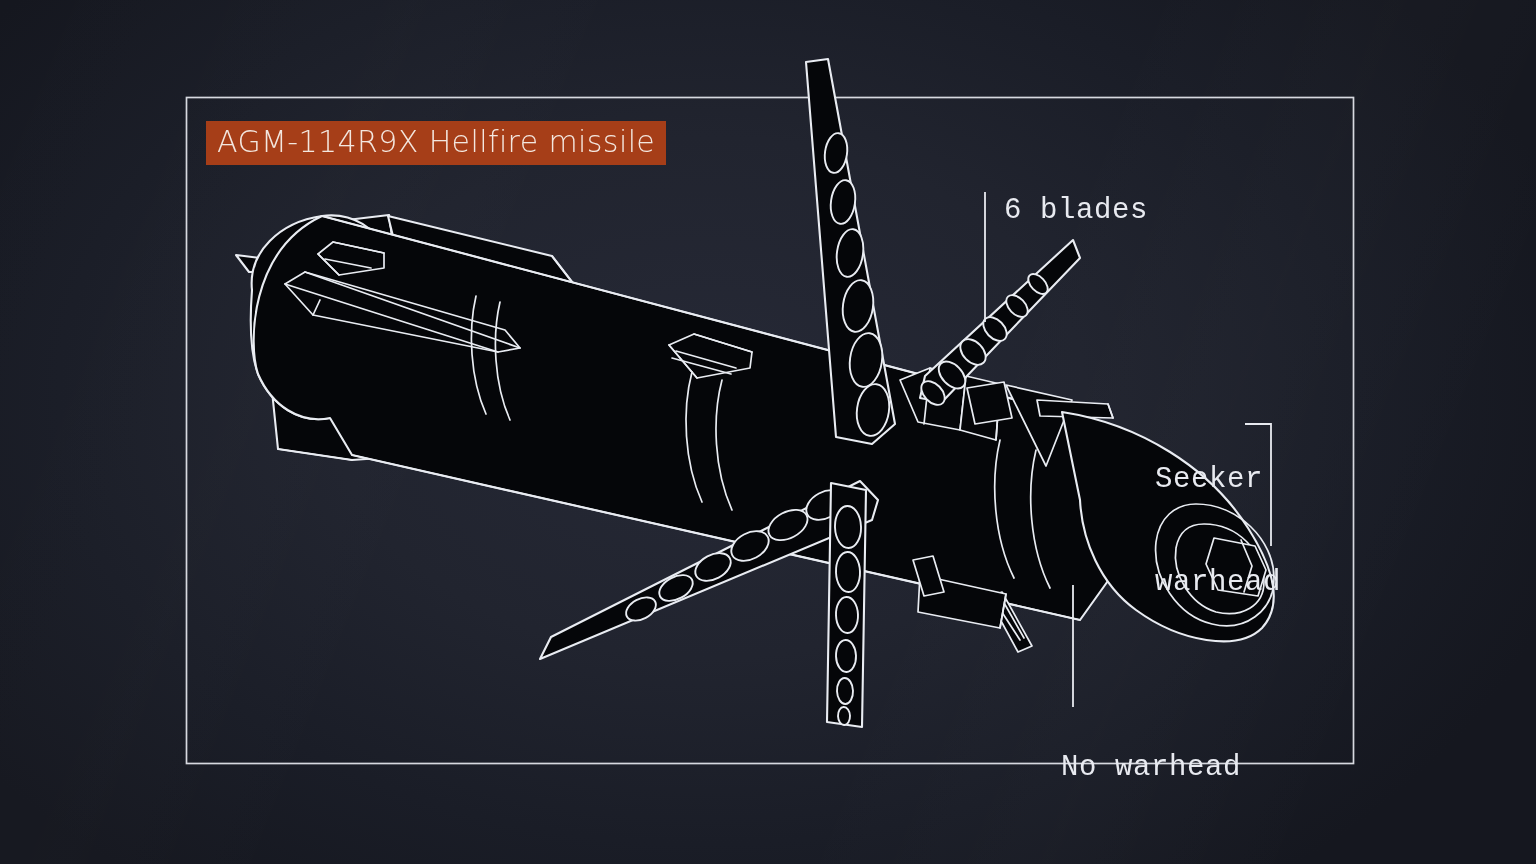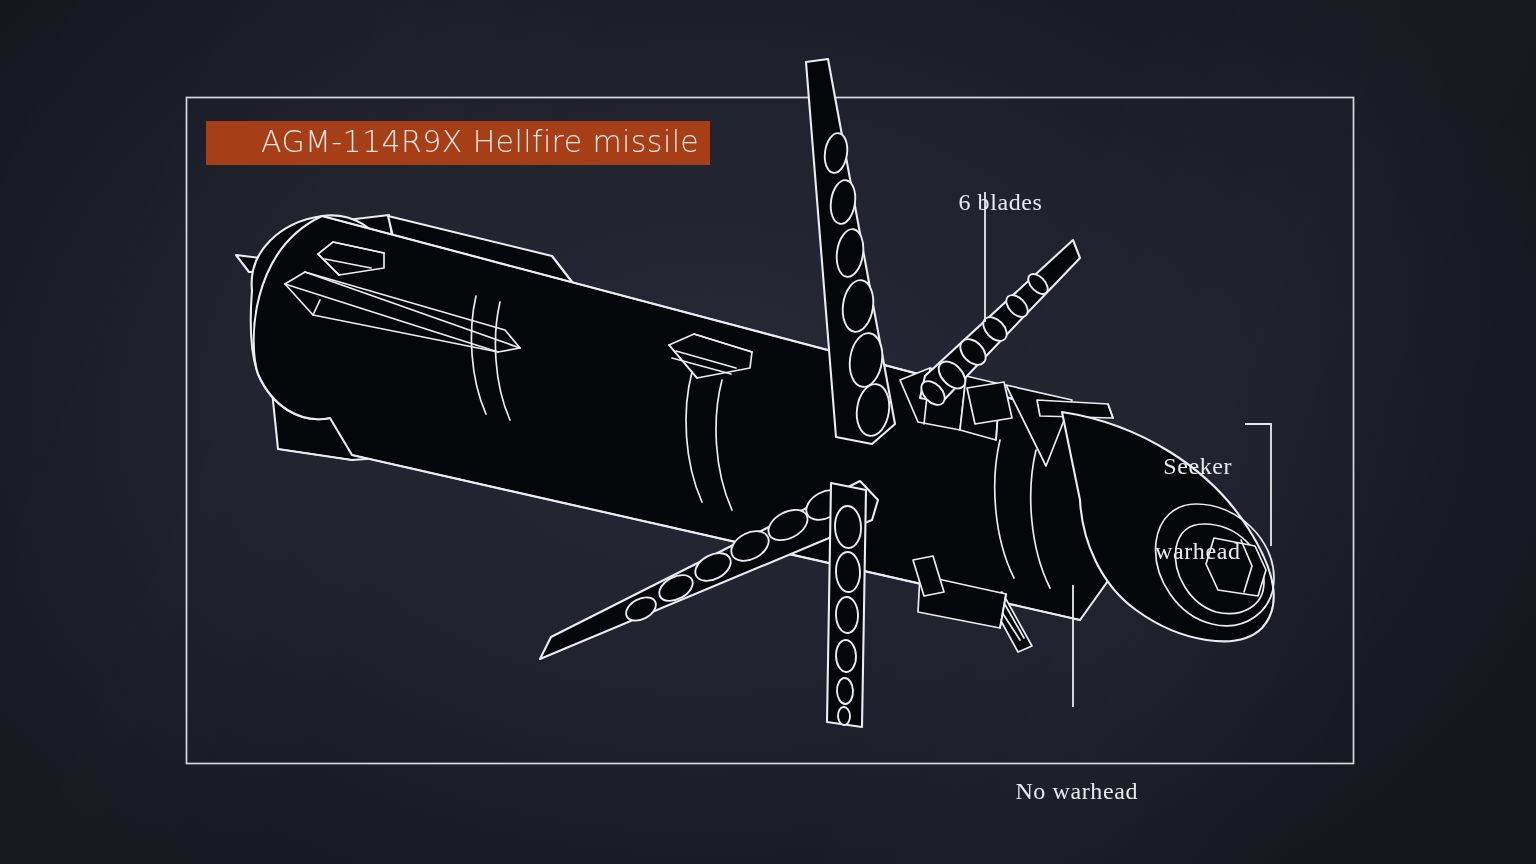--- a/index.html
+++ b/index.html
@@ -47,34 +47,33 @@
     box-sizing: border-box;
   }
   .title-banner span {
     color: #f3e7df;
     font-family: "DejaVu Sans", sans-serif;
     font-size: 30px;
     font-weight: 300;
     letter-spacing: 0.4px;
     line-height: 1;
     white-space: nowrap;
-    margin-left: 44px;
   }
   .callout {
     position: absolute;
     color: #e8eaf0;
-    font-family: Liberation Serif, serif;
-    font-size: 24px;
+    font-family: Liberation Mono, monospace;
+    font-size: 29px;
     letter-spacing: 0.6px;
     line-height: 1.18;
     white-space: pre;
   }
   .callout.blades { left: 932px; top: 160px; }
-  .callout.seeker { left: 1155px; top: 395px; text-align: center; }
-  .callout.warhead { left: 989px; top: 749px; }
+  .callout.seeker { left: 1155px; top: 395px; text-align: left; }
+  .callout.warhead { left: 989px; top: 717px; }
 </style>
 </head>
 <body>
 
 <div id="stage">
 
   <svg id="art" viewBox="0 0 1536 864">
     <defs>
       <style>
         .ln   { fill: none; stroke: #e9ecf2; stroke-width: 2.1; stroke-linejoin: round; stroke-linecap: round; }

